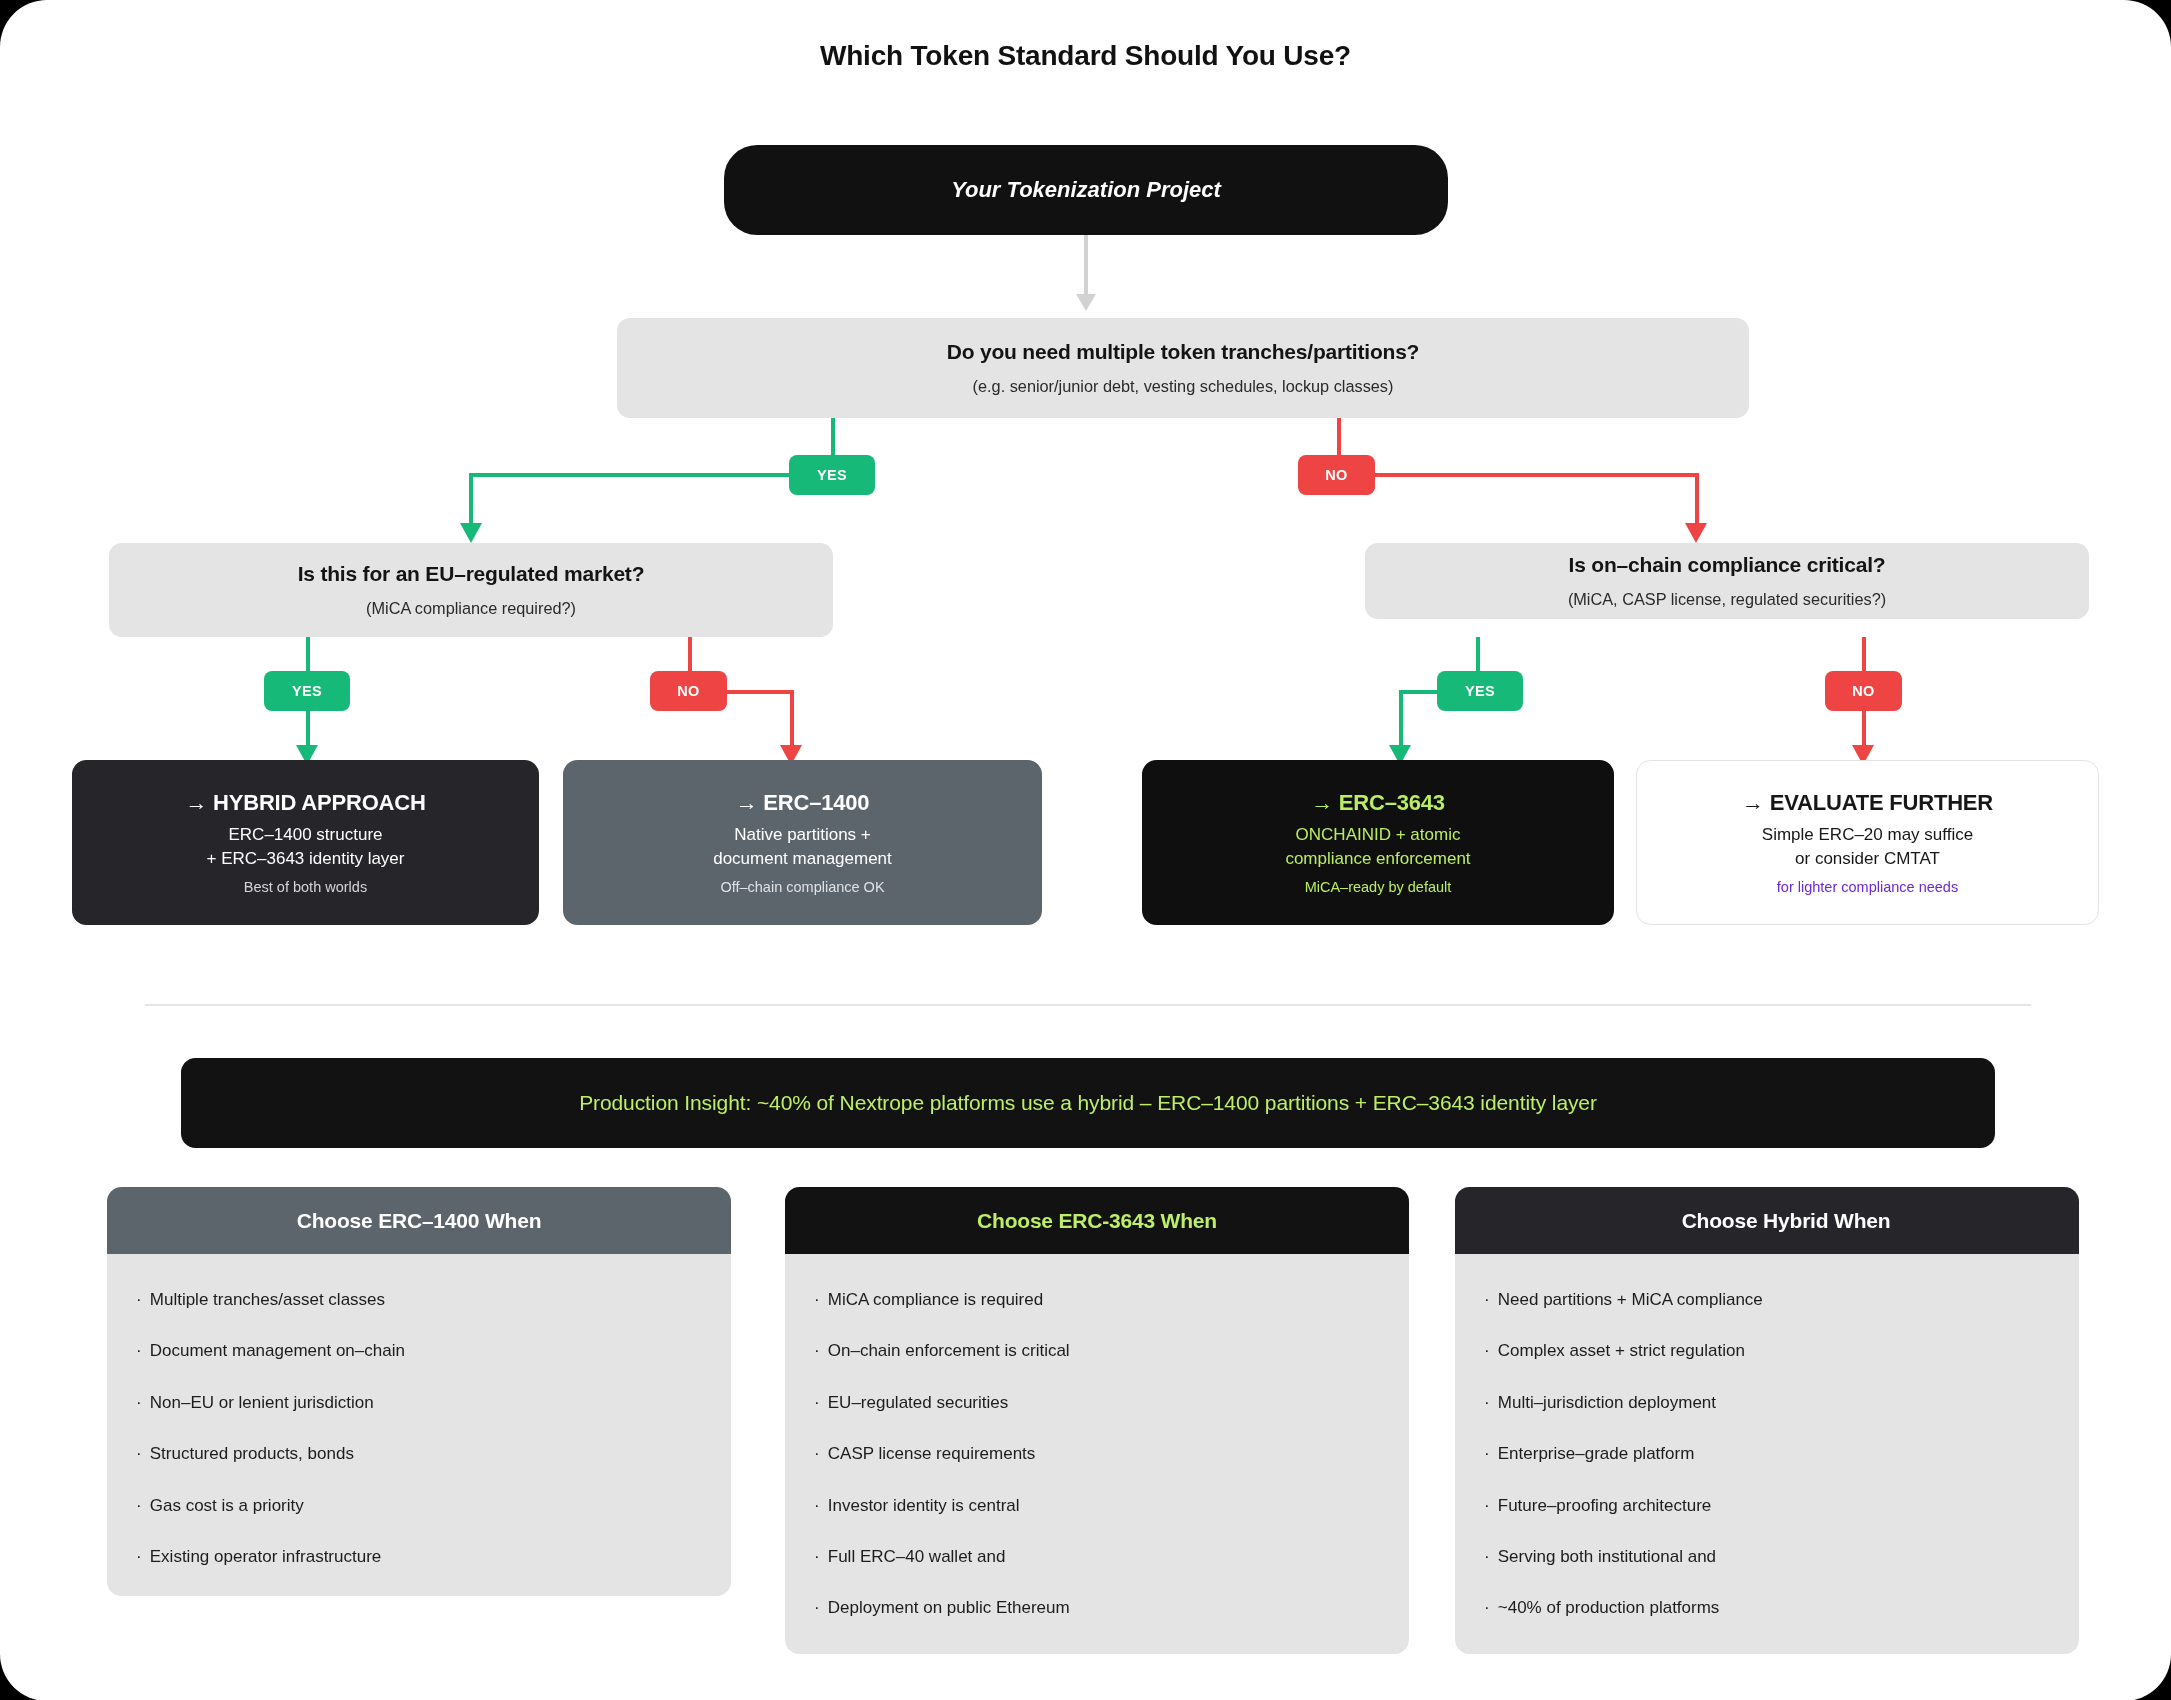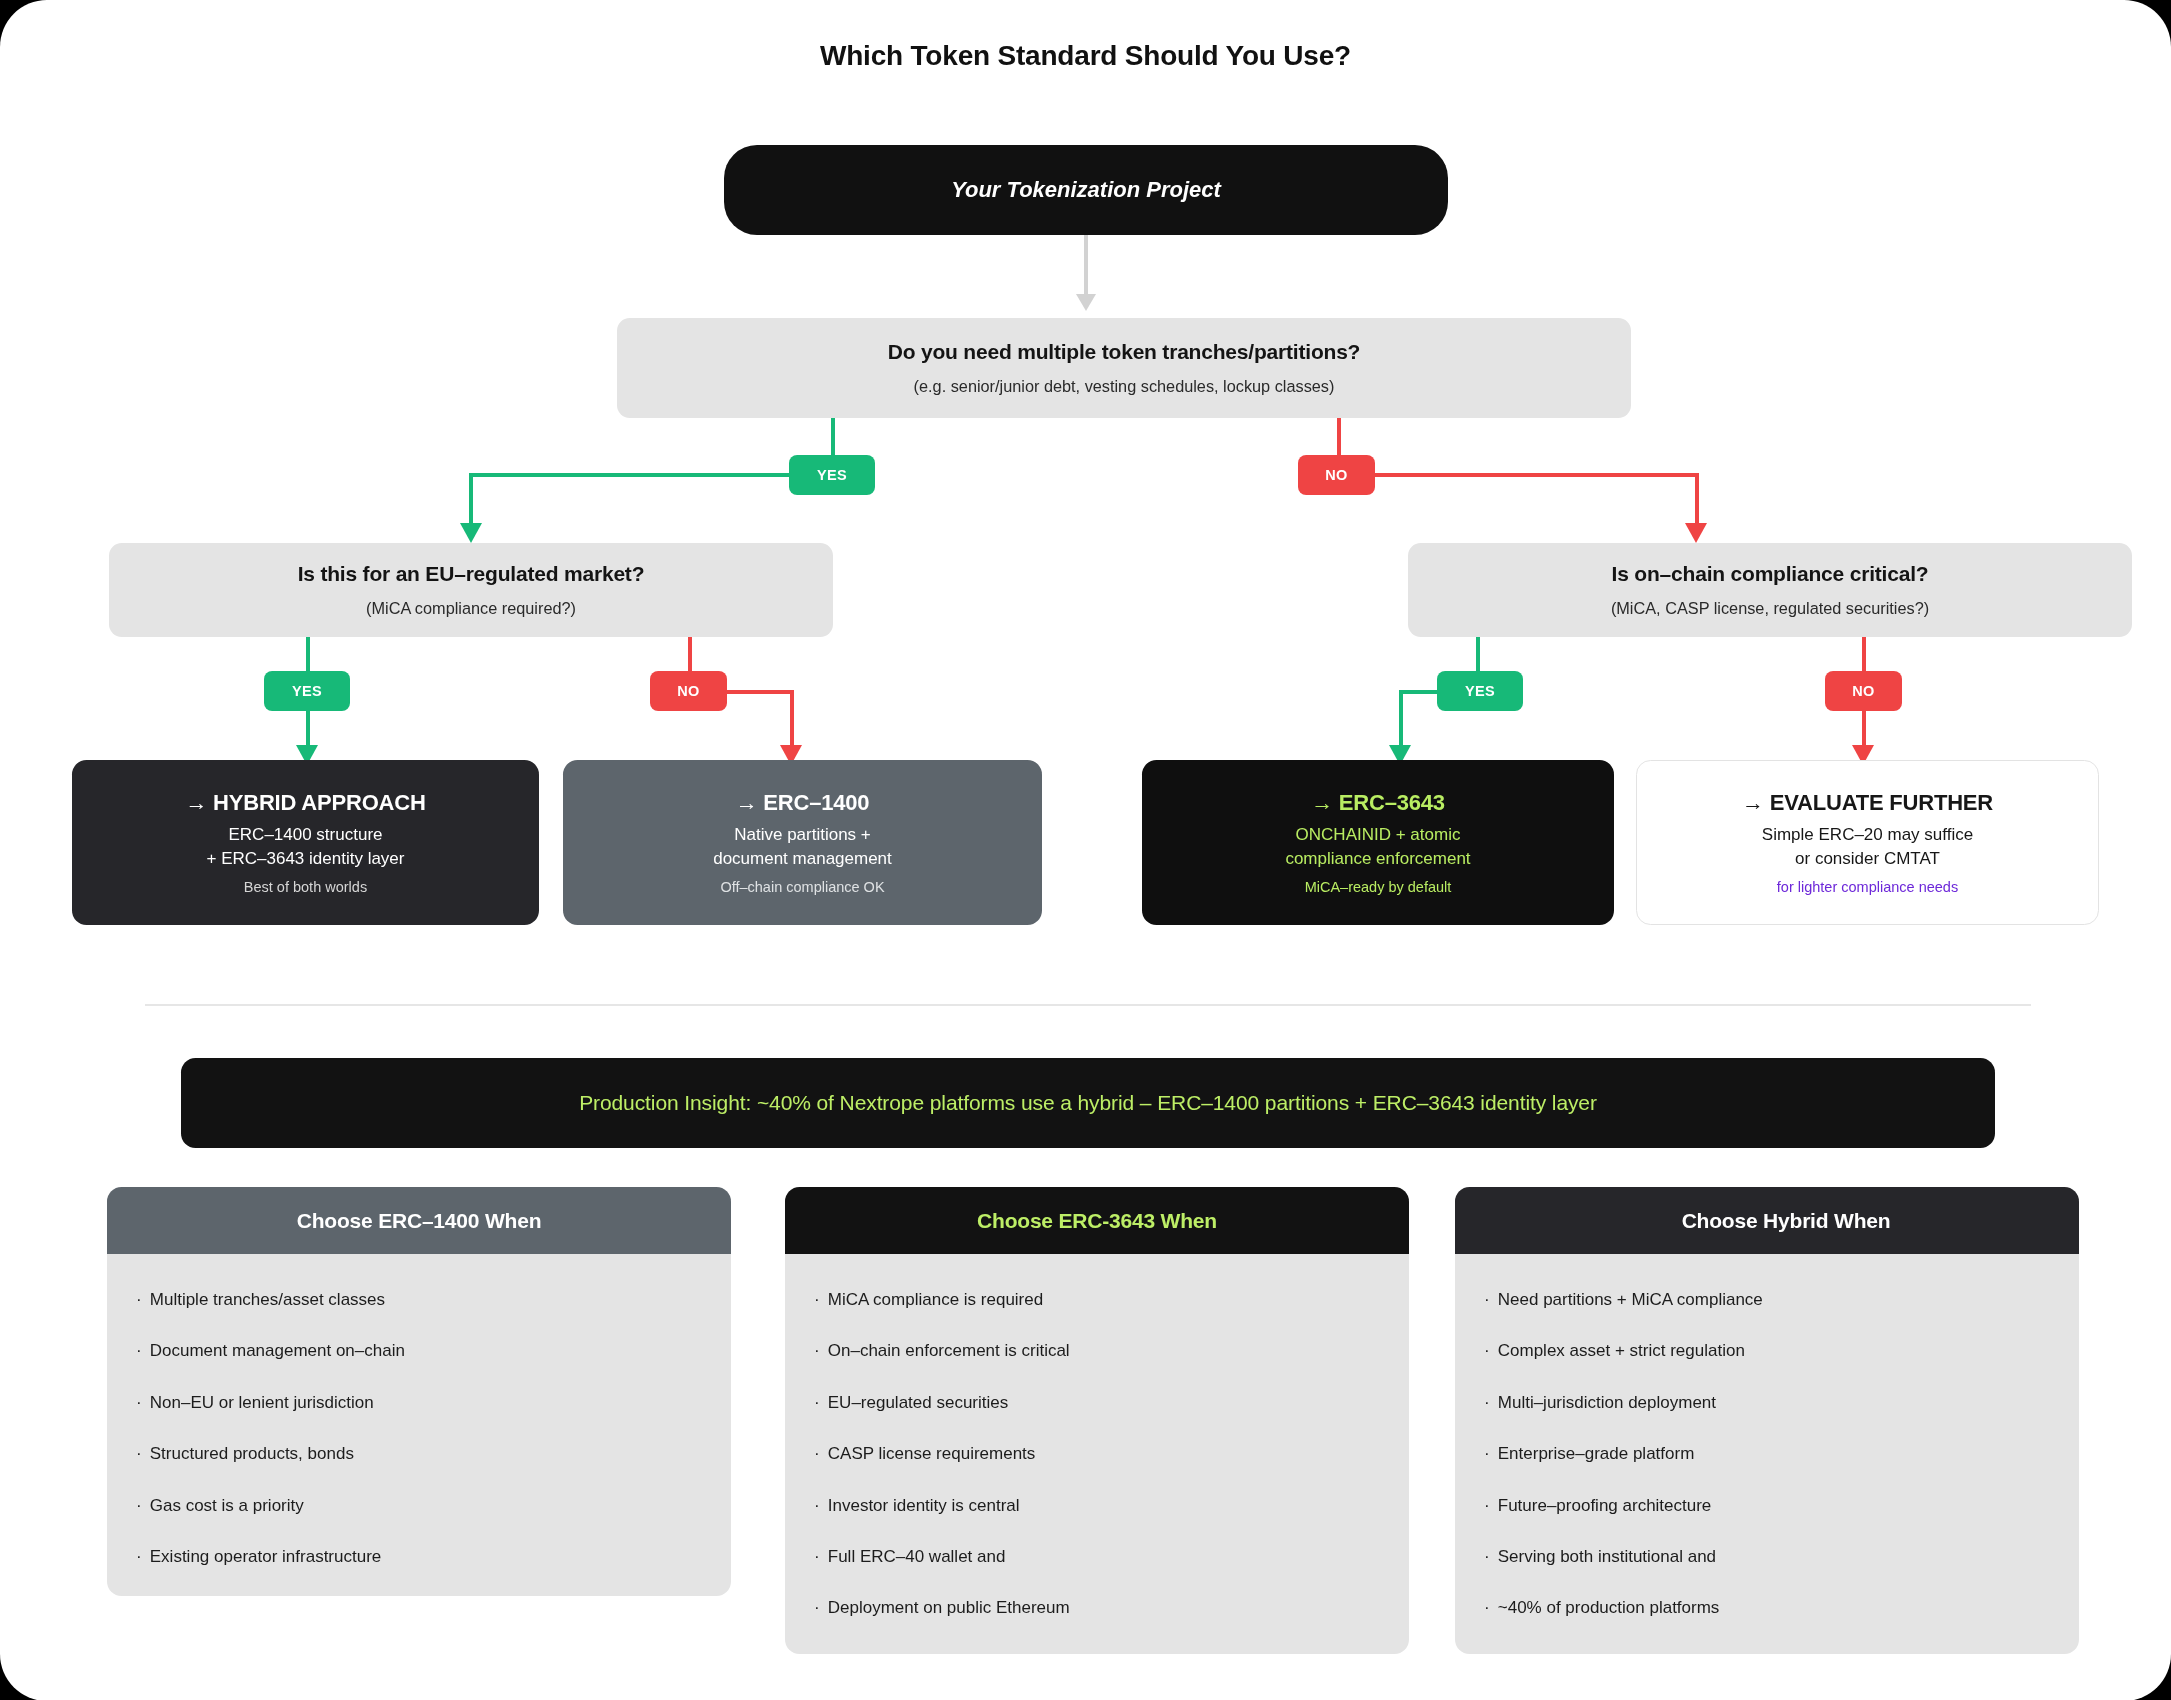--- a/index.html
+++ b/index.html
@@ -134,21 +134,21 @@
 
   <div class="page-title">Which Token Standard Should You Use?</div>
 
   <div class="node node-root" style="left:724px; top:145px; width:724px; height:90px;">
     <div class="node-title">Your Tokenization Project</div>
   </div>
 
   <div class="vline c-gray" style="left:1084px; top:235px; height:68px;"></div>
   <div class="arrow arrow-down-gray" style="left:1076px; top:294px;"></div>
 
-  <div class="node node-decision" style="left:617px; top:318px; width:1014px; height:100px;">
+  <div class="node node-decision" style="left:617px; top:318px; width:1132px; height:100px;">
     <div class="node-title">Do you need multiple token tranches/partitions?</div>
     <div class="node-sub">(e.g. senior/junior debt, vesting schedules, lockup classes)</div>
   </div>
 
   <div class="vline c-green" style="left:831px; top:418px; height:49px;"></div>
   <div class="badge badge-yes" style="left:789px; top:455px; width:86px; height:40px;">
     <span>YES</span>
   </div>
   <div class="hline c-green" style="left:469px; top:473px; width:326px;"></div>
   <div class="vline c-green" style="left:469px; top:473px; height:57px;"></div>
@@ -160,21 +160,21 @@
   </div>
   <div class="hline c-red" style="left:1373px; top:473px; width:326px;"></div>
   <div class="vline c-red" style="left:1695px; top:473px; height:57px;"></div>
   <div class="arrow arrow-down-red" style="left:1685px; top:523px;"></div>
 
   <div class="node node-decision" style="left:109px; top:543px; width:724px; height:94px;">
     <div class="node-title">Is this for an EU–regulated market?</div>
     <div class="node-sub">(MiCA compliance required?)</div>
   </div>
 
-  <div class="node node-decision" style="left:1408px; top:543px; width:724px; height:94px;">
+  <div class="node node-decision" style="left:1365px; top:543px; width:724px; height:76px;">
     <div class="node-title">Is on–chain compliance critical?</div>
     <div class="node-sub">(MiCA, CASP license, regulated securities?)</div>
   </div>
 
   <div class="vline c-green" style="left:306px; top:637px; height:42px;"></div>
   <div class="badge badge-yes" style="left:264px; top:671px; width:86px; height:40px;">
     <span>YES</span>
   </div>
   <div class="vline c-green" style="left:306px; top:711px; height:41px;"></div>
   <div class="arrow arrow-down-green" style="left:296px; top:745px;"></div>

